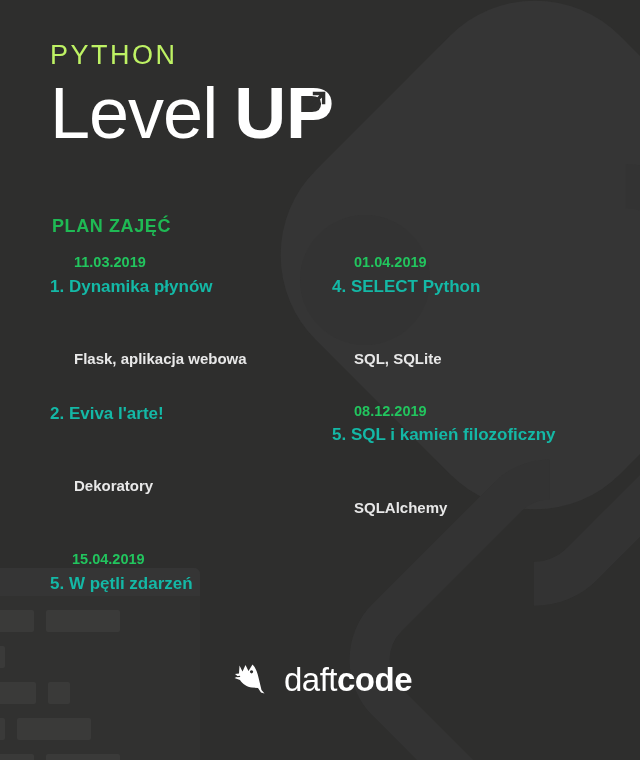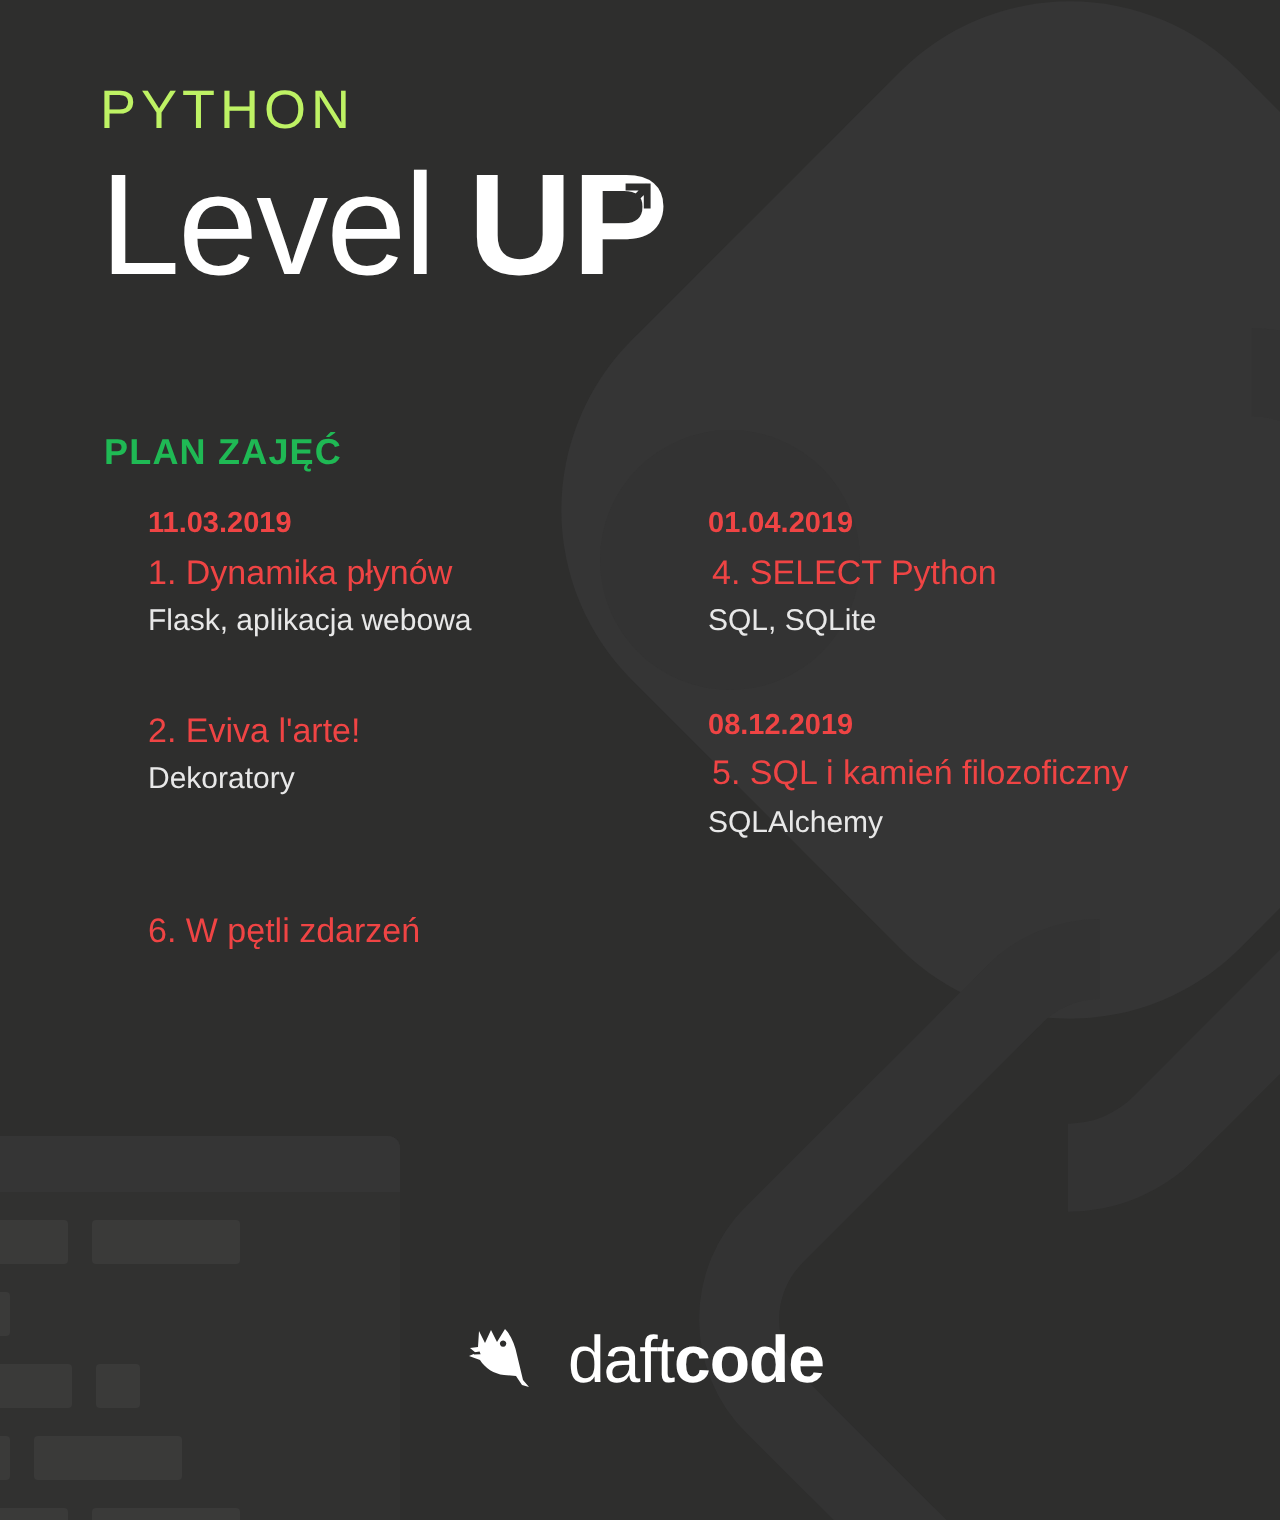--- a/index.html
+++ b/index.html
@@ -163,40 +163,40 @@
     position: absolute;
     left: 50px;
     top: 252px;
     width: 560px;
     display: grid;
     grid-template-columns: 278px 278px;
     column-gap: 4px;
     row-gap: 30px;
   }
   .sess-date {
-    color: #ef4444;
+    color: #22c55e;
     font-size: 14.5px;
     font-weight: 700;
     padding-left: 24px;
     line-height: 1.5;
   }
   .sess-title {
     font-size: 17px;
-    font-weight: 400;
-    color: #ef4444;
+    font-weight: 700;
+    color: #14b8a6;
     line-height: 1.55;
     white-space: nowrap;
-    margin-left: 24px;
   }
   .sess-desc {
     font-size: 15px;
-    font-weight: 400;
+    font-weight: 700;
     color: #e8e8e8;
     padding-left: 24px;
     line-height: 1.5;
+    margin-top: 48px;
   }
   .col-right .sess-date,
   .col-right .sess-desc {
     padding-left: 22px;
   }
 
   
   .footer {
     position: absolute;
     left: 0;
@@ -290,21 +290,22 @@
     </div>
 
     <div class="col-right">
       <div class="sess-date">08.12.2019</div>
       <div class="sess-title">5. SQL i kamień filozoficzny</div>
       <div class="sess-desc">SQLAlchemy</div>
     </div>
 
 
     <div class="col-right">
-      <div class="sess-title">6. W pętli zdarzeń</div>
+      <div class="sess-date">15.04.2019</div>
+      <div class="sess-title">5. W pętli zdarzeń</div>
     </div>
 
   </div>
 
   <div class="footer">
     <svg class="dog-icon" width="44" height="44" viewBox="0 0 44 44">
       <path fill="#ffffff" d="M11.5 8.5 L14.5 14.5 L17.5 8.0 L20.5 14.0 L24.5 7.5
                C27.5 10.5 29.5 15.5 30.5 20.5
                L33.5 33.0 L36.5 36.5 L33.0 35.5
                L30.0 31.0 L24.0 30.5

